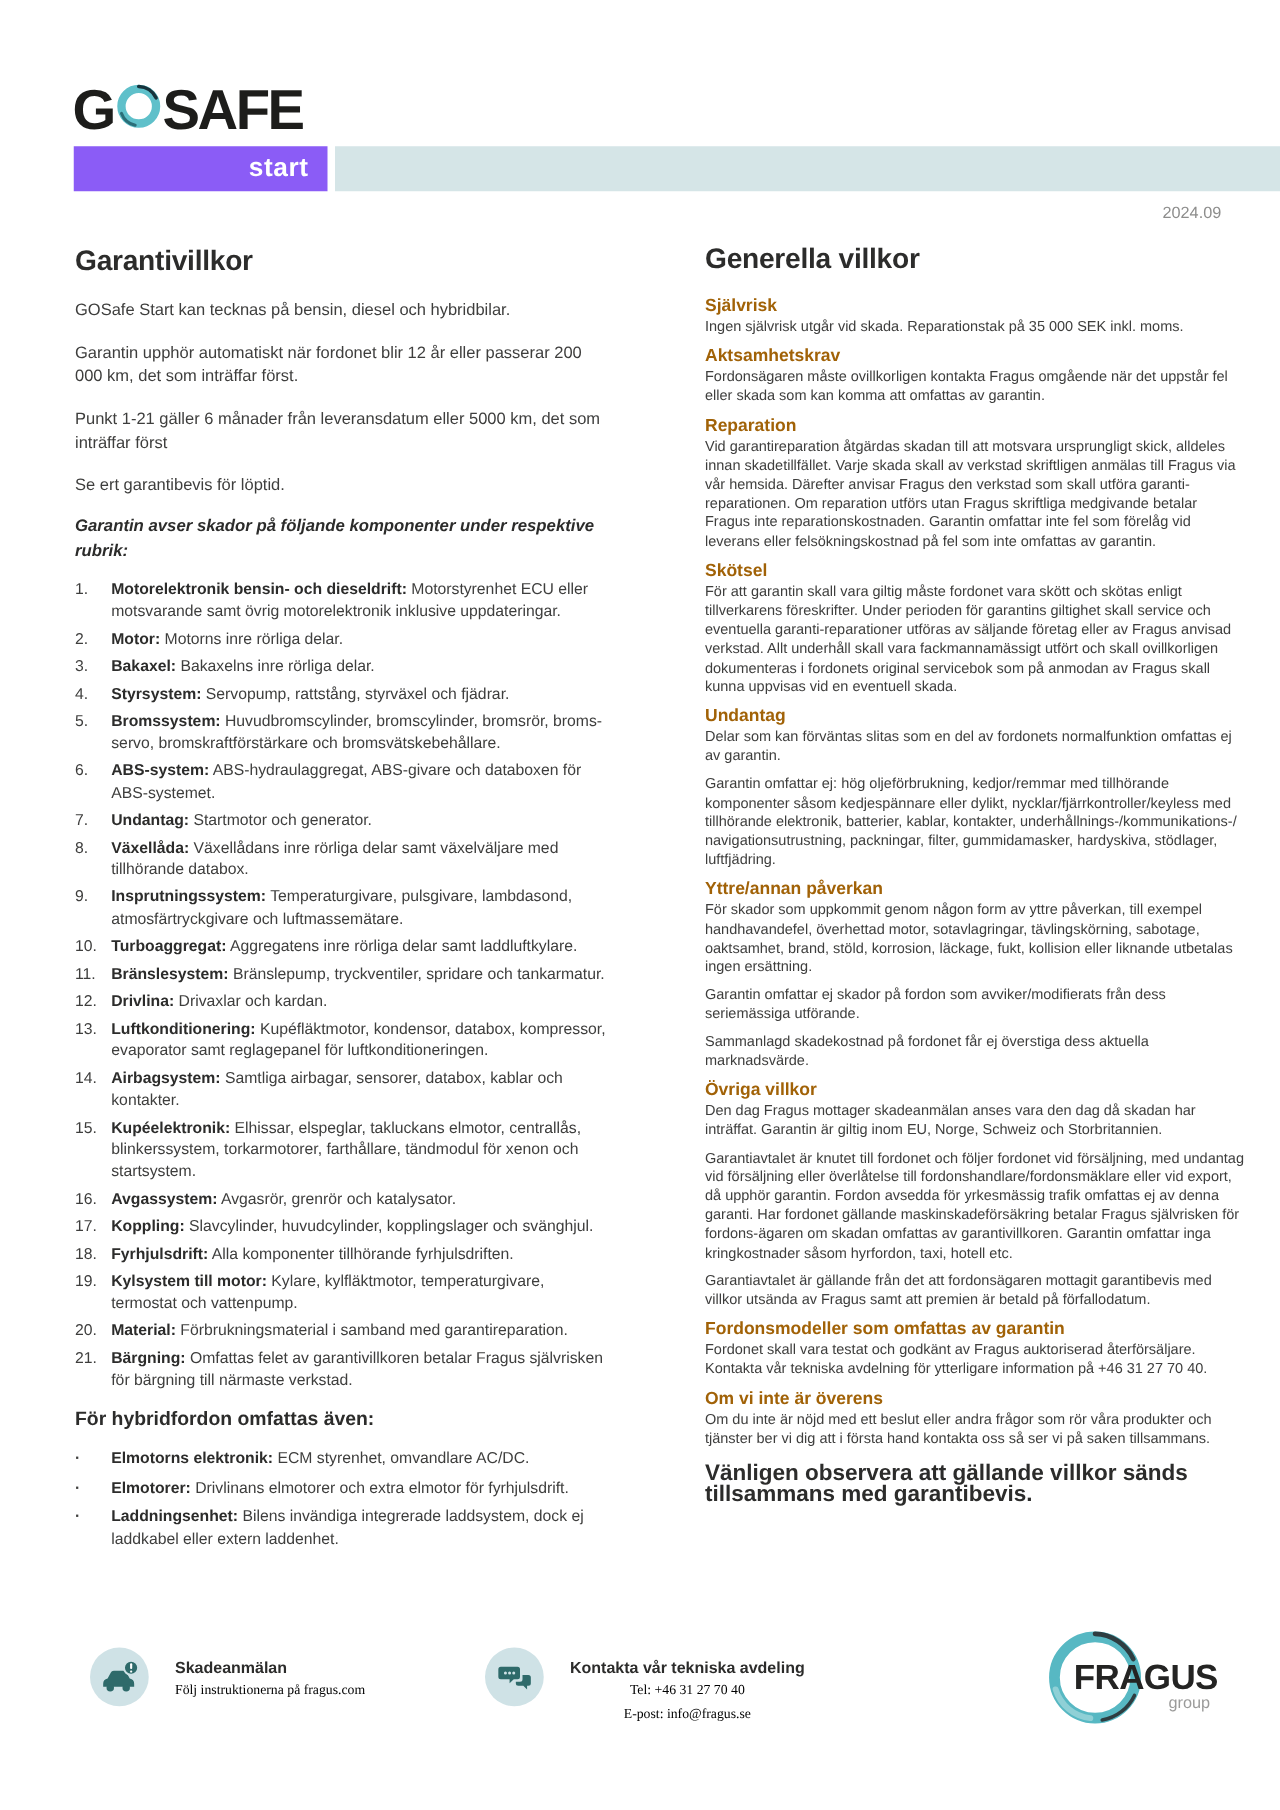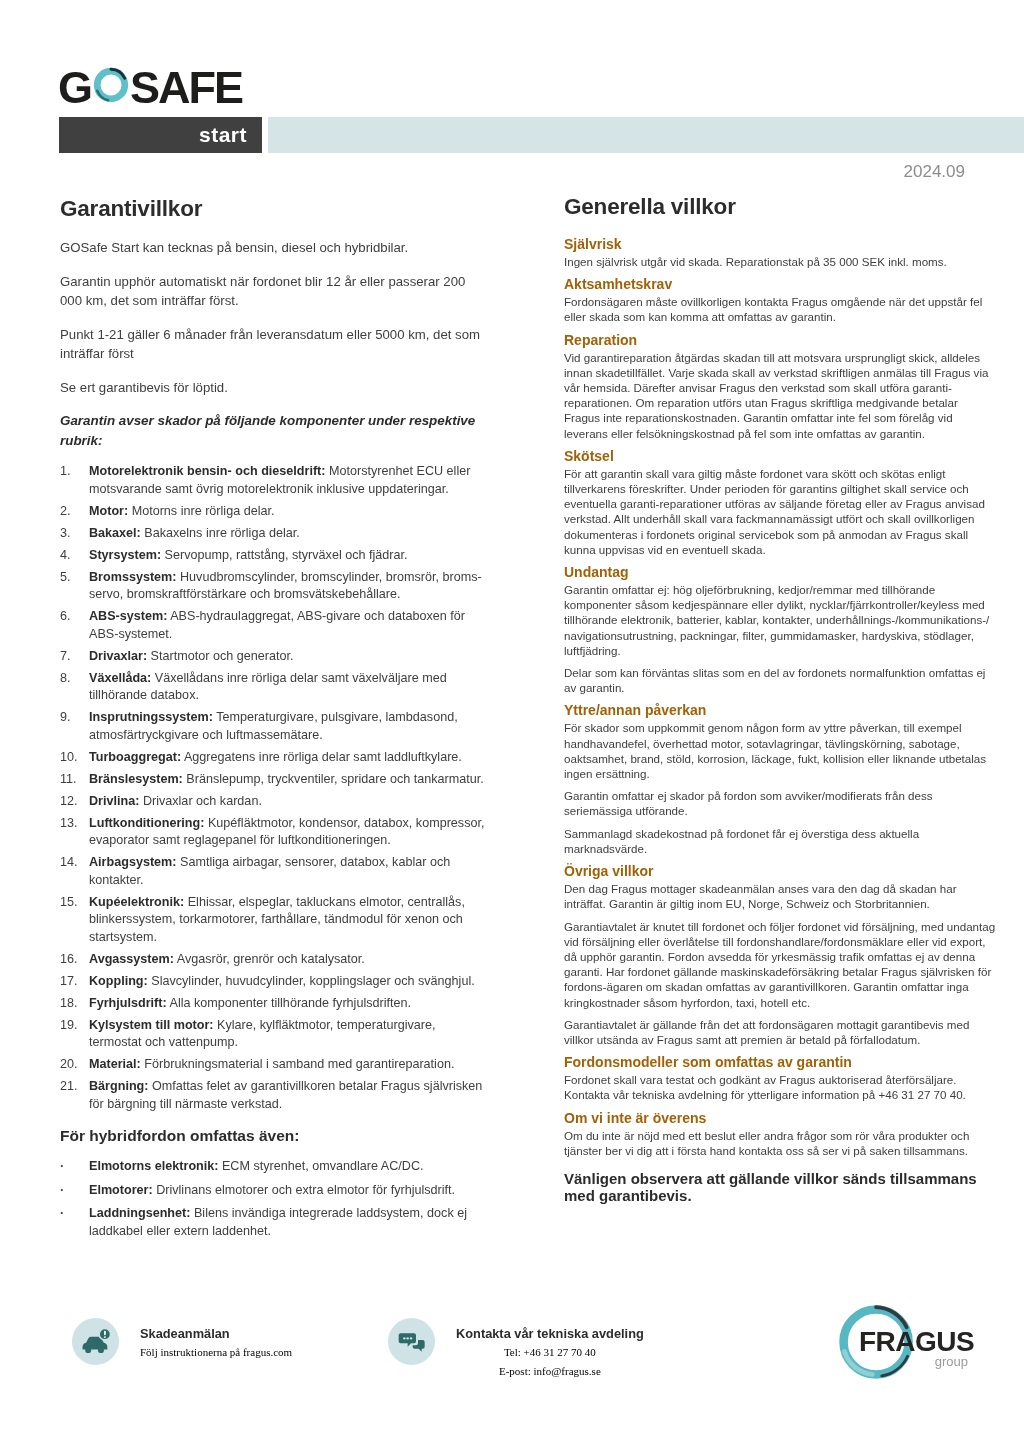--- a/index.html
+++ b/index.html
@@ -25,39 +25,39 @@
     letter-spacing: -2px;
     color: #1d1d1b;
     line-height: 1;
   }
   .logo .ring { margin: 0 -2px 0 -1px; }
 
   .bar-dark {
     position: absolute;
     left: 59px; top: 117px;
     width: 203px; height: 36px;
-    background: #404040;
+    background: #8b5cf6;
     color: #ffffff;
     font-size: 21px;
     font-weight: 600;
     text-align: right;
     padding-right: 15px;
     line-height: 35px;
     letter-spacing: 0.5px;
   }
   .bar-light {
     position: absolute;
     left: 268px; top: 117px;
     width: 756px; height: 36px;
     background: #d5e5e7;
   }
   .edition {
     position: absolute;
-    right: 59px; top: 162px;
-    font-size: 17px;
+    right: 47px; top: 162px;
+    font-size: 13px;
     color: #8d8d8c;
   }
 
   
   .left-col {
     position: absolute;
     left: 60px; top: 196px;
     width: 430px;
   }
   .right-col {
@@ -116,21 +116,21 @@
     font-weight: 700;
     color: #a16207;
     margin: 7px 0 2px 0;
   }
   .sec-p {
     font-size: 11.6px;
     line-height: 15.2px;
     margin: 0 0 7px 0;
   }
   .closing {
-    font-size: 15px;
+    font-size: 18px;
     font-weight: 700;
     line-height: 17.5px;
     color: #2c2c2b;
     margin-top: 12px;
   }
 
   
   .footer-block {
     position: absolute;
     display: flex;
@@ -229,21 +229,21 @@
         <div class="li-row">
           <span class="li-num">5.</span>
           <span class="li-body"><b class="li-label">Bromssystem:</b> Huvudbromscylinder, bromscylinder, bromsrör, broms­servo, bromskraftförstärkare och bromsvätskebehållare.</span>
         </div>
         <div class="li-row">
           <span class="li-num">6.</span>
           <span class="li-body"><b class="li-label">ABS-system:</b> ABS-hydraulaggregat, ABS-givare och databoxen för ABS-systemet.</span>
         </div>
         <div class="li-row">
           <span class="li-num">7.</span>
-          <span class="li-body"><b class="li-label">Drivaxlar:</b> Startmotor och generator.</span>
+          <span class="li-body"><b class="li-label">Undantag:</b> Startmotor och generator.</span>
         </div>
         <div class="li-row">
           <span class="li-num">8.</span>
           <span class="li-body"><b class="li-label">Växellåda:</b> Växellådans inre rörliga delar samt växelväljare med tillhörande databox.</span>
         </div>
         <div class="li-row">
           <span class="li-num">9.</span>
           <span class="li-body"><b class="li-label">Insprutningssystem:</b> Temperaturgivare, pulsgivare, lambdasond, atmosfärtryckgivare och luftmassemätare.</span>
         </div>
         <div class="li-row">
@@ -326,22 +326,22 @@
         <section class="sec">
           <div class="sec-h">Reparation</div>
           <p class="sec-p">Vid garantireparation åtgärdas skadan till att motsvara ursprungligt skick, alldeles innan skadetillfället. Varje skada skall av verkstad skriftligen anmälas till Fragus via vår hemsida. Därefter anvisar Fragus den verkstad som skall utföra garanti-reparationen. Om reparation utförs utan Fragus skriftliga medgivande betalar Fragus inte reparationskostnaden. Garantin omfattar inte fel som förelåg vid leverans eller felsökningskostnad på fel som inte omfattas av garantin.</p>
         </section>
         <section class="sec">
           <div class="sec-h">Skötsel</div>
           <p class="sec-p">För att garantin skall vara giltig måste fordonet vara skött och skötas enligt tillverkarens föreskrifter. Under perioden för garantins giltighet skall service och eventuella garanti-reparationer utföras av säljande företag eller av Fragus anvisad verkstad. Allt underhåll skall vara fackmannamässigt utfört och skall ovillkorligen dokumenteras i fordonets original servicebok som på anmodan av Fragus skall kunna uppvisas vid en eventuell skada.</p>
         </section>
         <section class="sec">
           <div class="sec-h">Undantag</div>
+          <p class="sec-p">Delar som kan förväntas slitas som en del av fordonets normalfunktion omfattas ej av garantin.</p>
           <p class="sec-p">Garantin omfattar ej: hög oljeförbrukning, kedjor/remmar med tillhörande komponenter såsom kedjespännare eller dylikt, nycklar/fjärrkontroller/keyless med tillhörande elektronik, batterier, kablar, kontakter, underhållnings-/kommunikations-/ navigationsutrustning, packningar, filter, gummidamasker, hardyskiva, stödlager, luftfjädring.</p>
-          <p class="sec-p">Delar som kan förväntas slitas som en del av fordonets normalfunktion omfattas ej av garantin.</p>
         </section>
         <section class="sec">
           <div class="sec-h">Yttre/annan påverkan</div>
           <p class="sec-p">För skador som uppkommit genom någon form av yttre påverkan, till exempel handhavandefel, överhettad motor, sotavlagringar, tävlingskörning, sabotage, oaktsamhet, brand, stöld, korrosion, läckage, fukt, kollision eller liknande utbetalas ingen ersättning.</p>
           <p class="sec-p">Garantin omfattar ej skador på fordon som avviker/modifierats från dess seriemässiga utförande.</p>
           <p class="sec-p">Sammanlagd skadekostnad på fordonet får ej överstiga dess aktuella marknadsvärde.</p>
         </section>
         <section class="sec">
           <div class="sec-h">Övriga villkor</div>
           <p class="sec-p">Den dag Fragus mottager skadeanmälan anses vara den dag då skadan har inträffat. Garantin är giltig inom EU, Norge, Schweiz och Storbritannien.</p>

